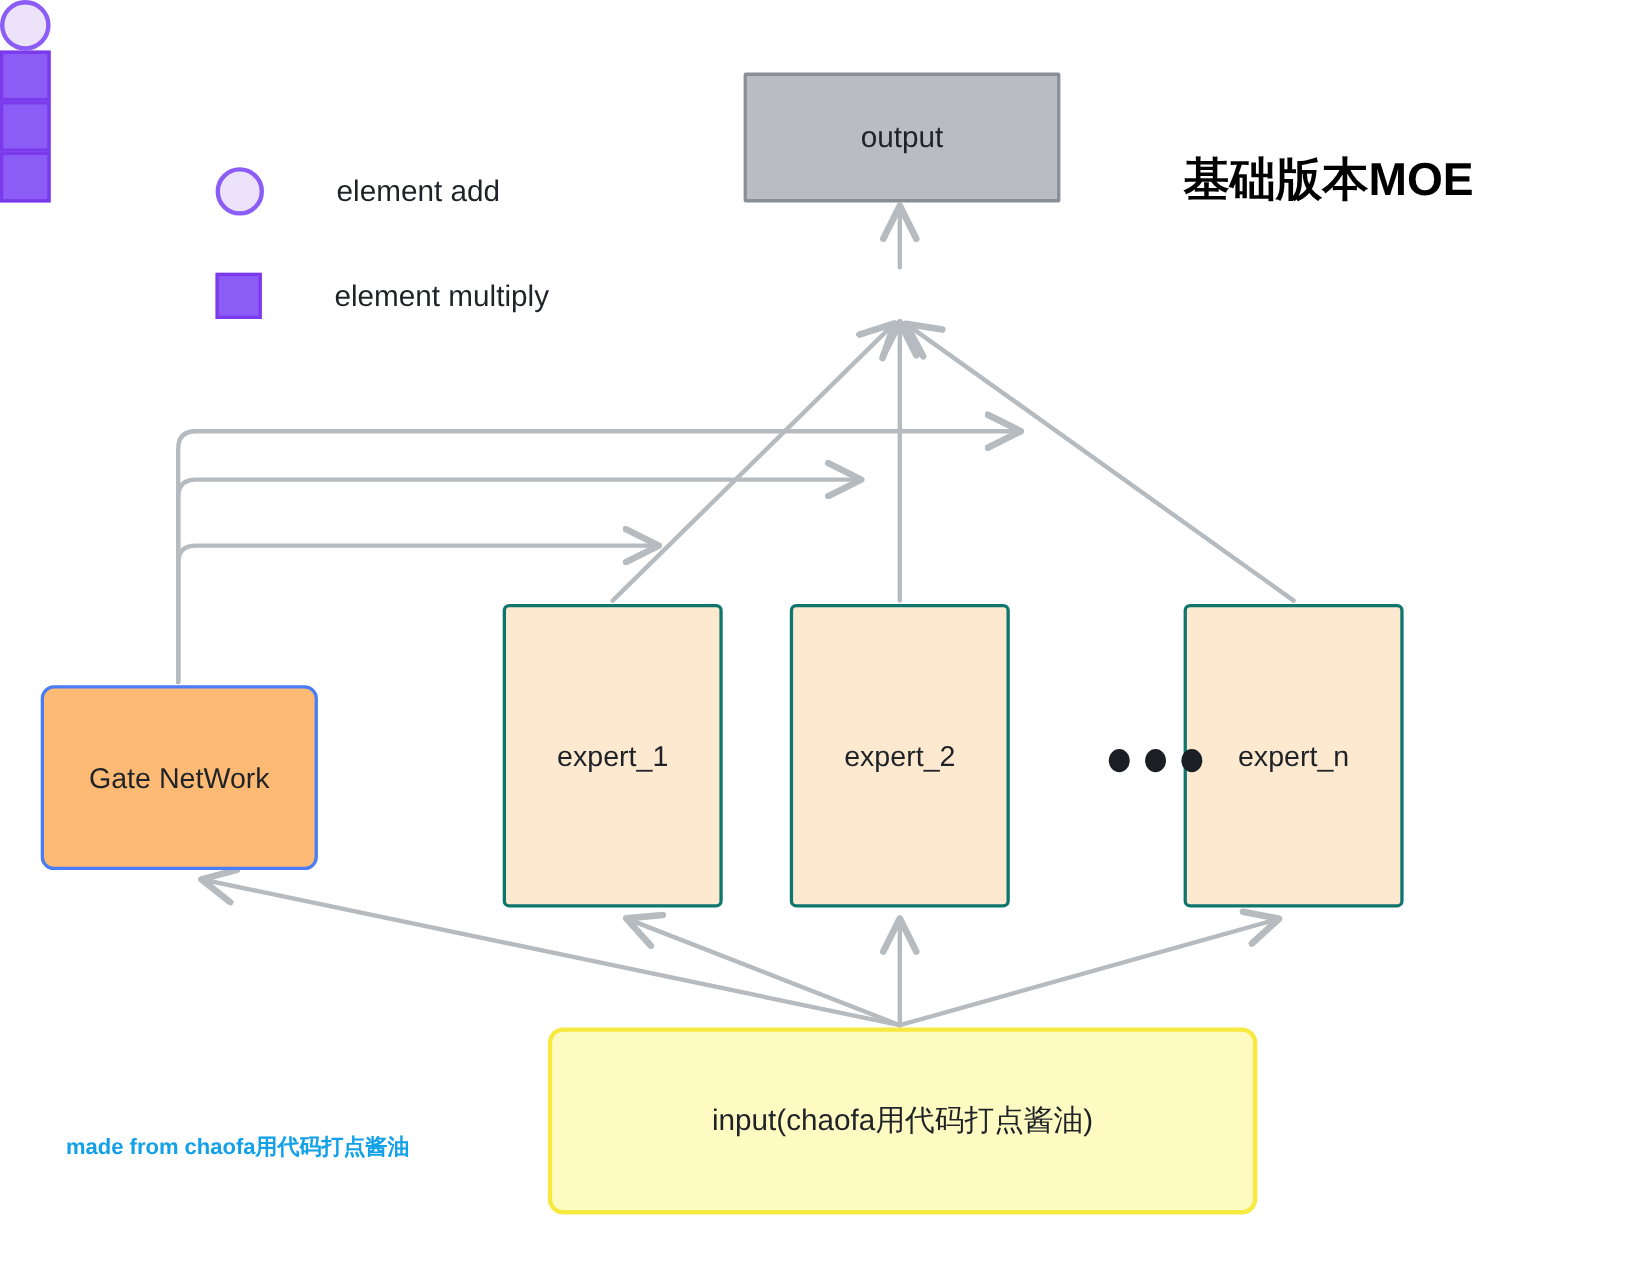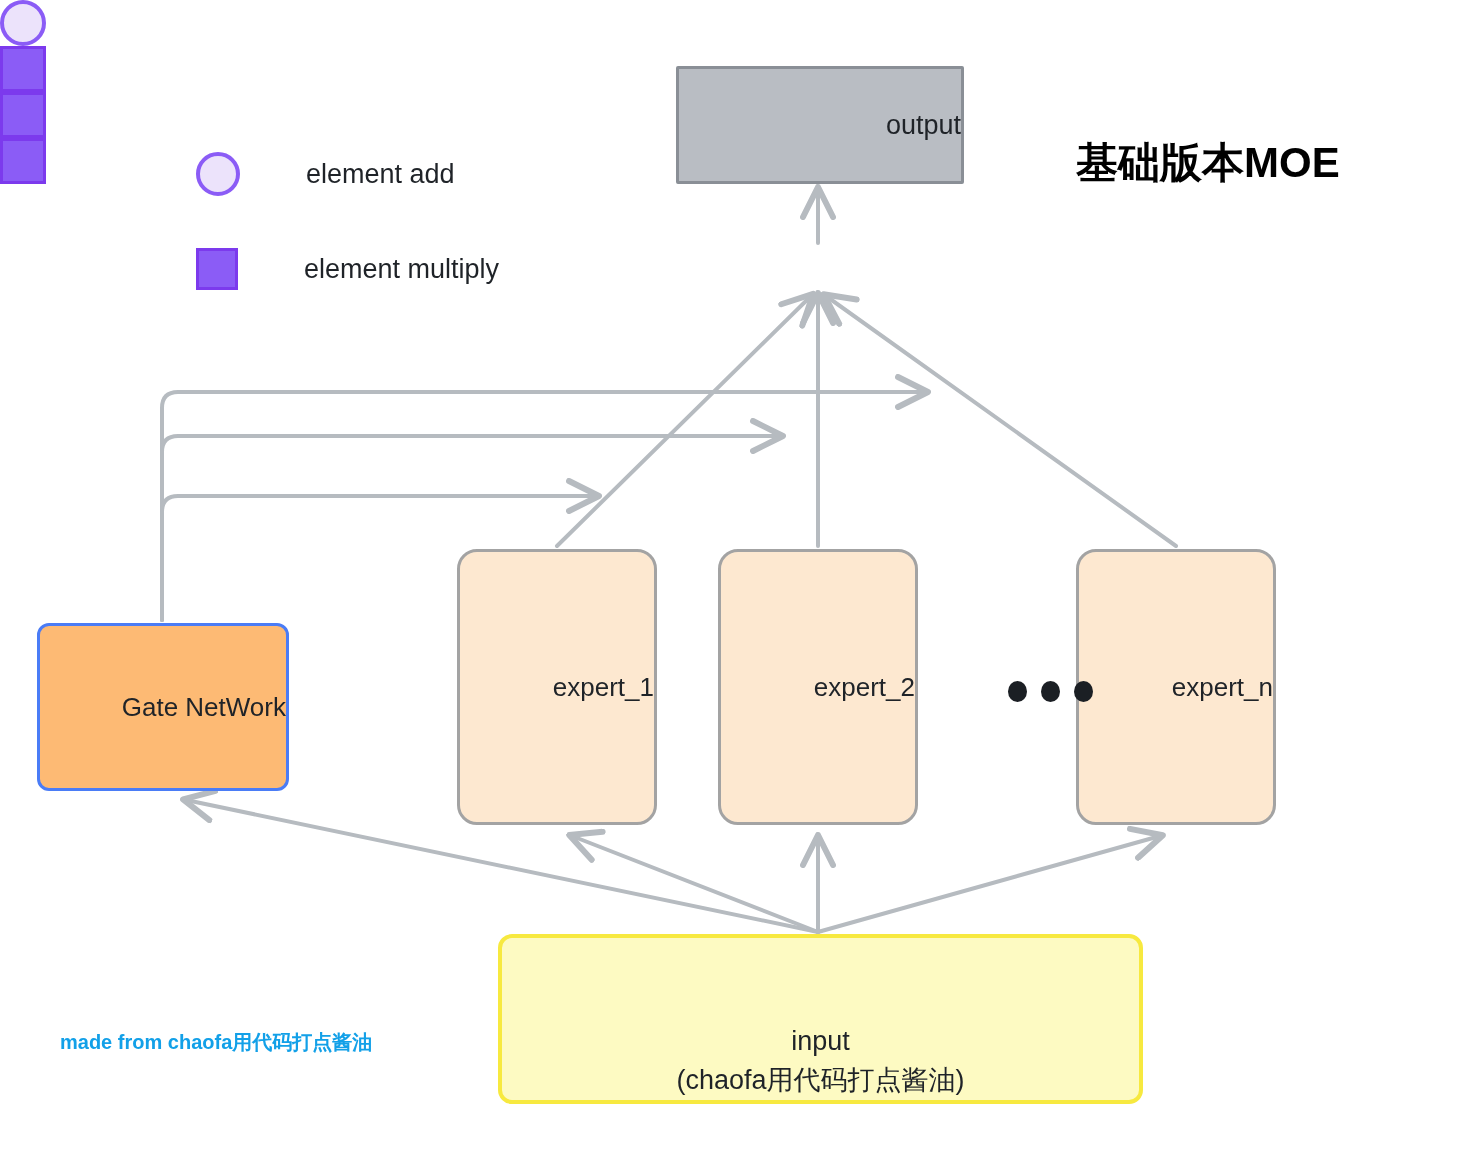--- a/index.html
+++ b/index.html
@@ -24,21 +24,21 @@
     width: 1484px;
     height: 1150px;
     pointer-events: none;
   }
 
   .node {
     position: absolute;
     box-sizing: border-box;
     display: flex;
     align-items: center;
-    justify-content: flex-end;
+    justify-content: center;
     text-align: center;
     color: #1f2328;
   }
 
   
   .output-box {
     left: 676px;
     top: 66px;
     width: 288px;
     height: 118px;
@@ -59,39 +59,39 @@
     border-radius: 12px;
     font-size: 26px;
   }
 
   
   .expert-box {
     top: 549px;
     width: 200px;
     height: 276px;
     background: #fde8d0;
-    border: 3px solid #a3a3a3;
-    border-radius: 20px;
+    border: 3px solid #0f766e;
+    border-radius: 6px;
     font-size: 26px;
   }
   .expert-1 { left: 457px; }
   .expert-2 { left: 718px; }
   .expert-n { left: 1076px; }
 
   
   .input-box {
     left: 498px;
     top: 934px;
     width: 645px;
     height: 170px;
     background: #fdfac2;
     border: 4px solid #f7e93f;
     border-radius: 14px;
     font-size: 27px;
-    flex-direction: column;
+    flex-direction: row;
     line-height: 1.45;
   }
 
   
   .add-circle {
     left: 795px;
     top: 245px;
     width: 46px;
     height: 46px;
     border-radius: 50%;

